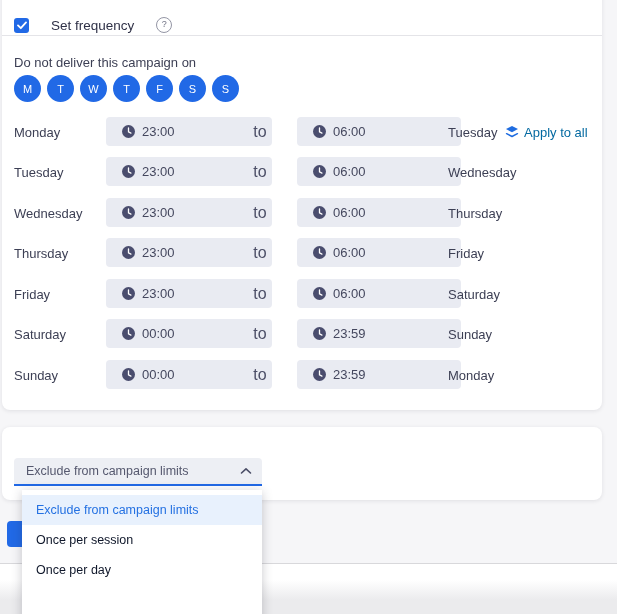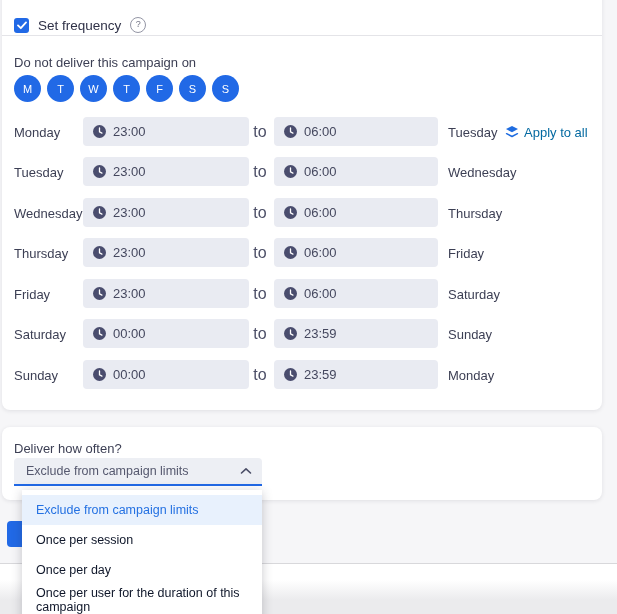--- a/index.html
+++ b/index.html
@@ -9,21 +9,21 @@
     color:#3c3f54; font-size:13px;
   }
   .card {
     position:absolute; left:2px; width:600px; background:#ffffff;
     border-radius:8px; box-shadow:0 1px 4px rgba(30,30,50,0.10);
   }
   .card1 { top:-10px; height:420px; }
   .card2 { top:427px; height:73px; }
 
   
-  .freq-row { position:absolute; left:12px; top:24px; height:22px; display:flex; align-items:center; gap:9px; }
+  .freq-row { position:absolute; left:12px; top:24px; height:22px; display:flex; align-items:center; gap:22px; }
   .checkbox {
     width:15px; height:15px; border-radius:3px; background:#2169e6;
     display:flex; align-items:center; justify-content:center; cursor:pointer;
   }
   .freq-label { color:#2f3147; font-size:13.5px; }
   .help-icon {
     width:14px; height:14px; border:1.2px solid #9496a5; border-radius:50%;
     color:#6f7183; font-size:9px; line-height:13px; text-align:center; display:inline-block;
   }
   .card-divider { position:absolute; left:0; right:0; top:45px; height:1px; background:#e4e4e8; }
@@ -33,22 +33,22 @@
   .day-circles { position:absolute; left:12px; top:85px; display:flex; gap:6px; }
   .day-circle {
     width:27px; height:27px; border-radius:50%; background:#2169e6; color:#ffffff;
     font-size:11px; display:flex; align-items:center; justify-content:center; cursor:pointer;
   }
 
   .sched-row { position:absolute; left:0; width:100%; height:29px; }
   .day-label { position:absolute; left:12px; top:50%; transform:translateY(-50%); color:#3c3f54; }
   .time-input {
     position:absolute; top:0; height:29px; background:#e9ebf2; border-radius:4px;
-    display:flex; align-items:center; gap:7px; padding-left:10px; box-sizing:border-box;
-    color:#44475e; cursor:text;
+    display:flex; align-items:center; gap:7px; padding-left:16px; box-sizing:border-box;
+    color:#44475e; cursor:text;margin-left:23px;
   }
   .t1 { left:81px; width:166px; }
   .t2 { left:272px; width:164px; }
   .to-label { position:absolute; left:247px; width:22px; text-align:center; top:50%; transform:translateY(-50%); color:#4b4e66; font-size:16px; }
   .end-day-label { position:absolute; left:446px; top:50%; transform:translateY(-50%); color:#3c3f54; }
   .apply-all {
     position:absolute; left:503px; top:50%; transform:translateY(-50%);
     display:flex; align-items:center; gap:5px; color:#0369a1; cursor:pointer;
   }
 
@@ -261,29 +261,27 @@
             <circle cx="7" cy="7" r="7" fill="#4a4d6e"></circle>
             <path d="M7 3.2 L7 7.3 L9.6 8.8" fill="none" stroke="#ffffff" stroke-width="1.4" stroke-linecap="round"></path>
           </svg>
         <span>23:59</span>
       </div>
       <span class="end-day-label">Monday</span>
     </div>
   </div>
 
   <div class="card card2">
-    <div class="deliver-label">Deliver how often?</div>
     <div class="select">
       <span>Exclude from campaign limits</span>
       <svg width="12" height="8" viewBox="0 0 12 8">
           <path d="M1.5 6 L6 1.8 L10.5 6" fill="none" stroke="#4a4d66" stroke-width="1.6" stroke-linecap="round" stroke-linejoin="round"></path>
         </svg>
     </div>
   </div>
 
   <div class="dropdown">
     <div class="option selected">Exclude from campaign limits</div>
     <div class="option">Once per session</div>
     <div class="option">Once per day</div>
-    <div class="option">Once per user for the duration of this campaign</div>
   </div>
 
 </div>
 
 </body></html>

